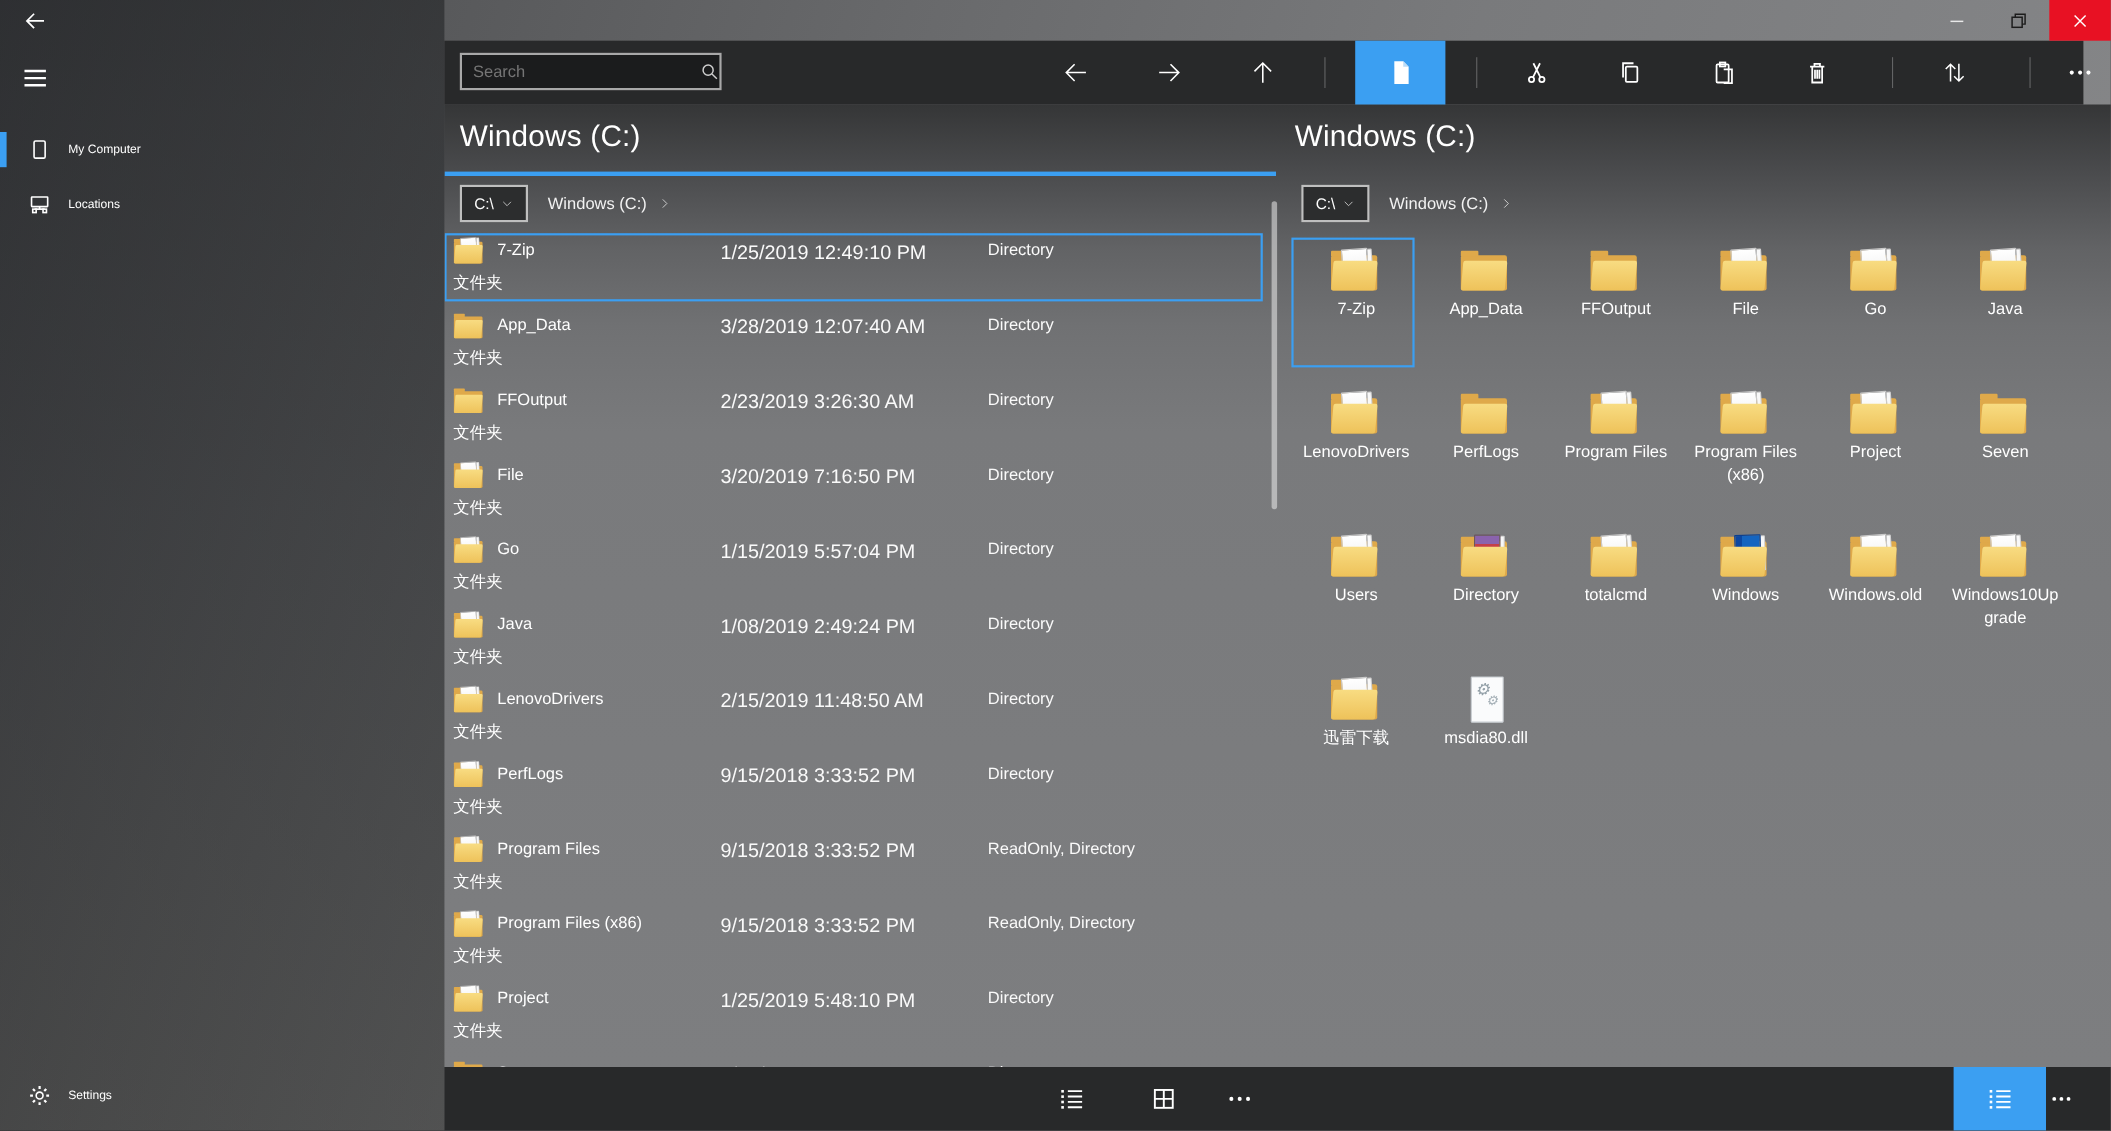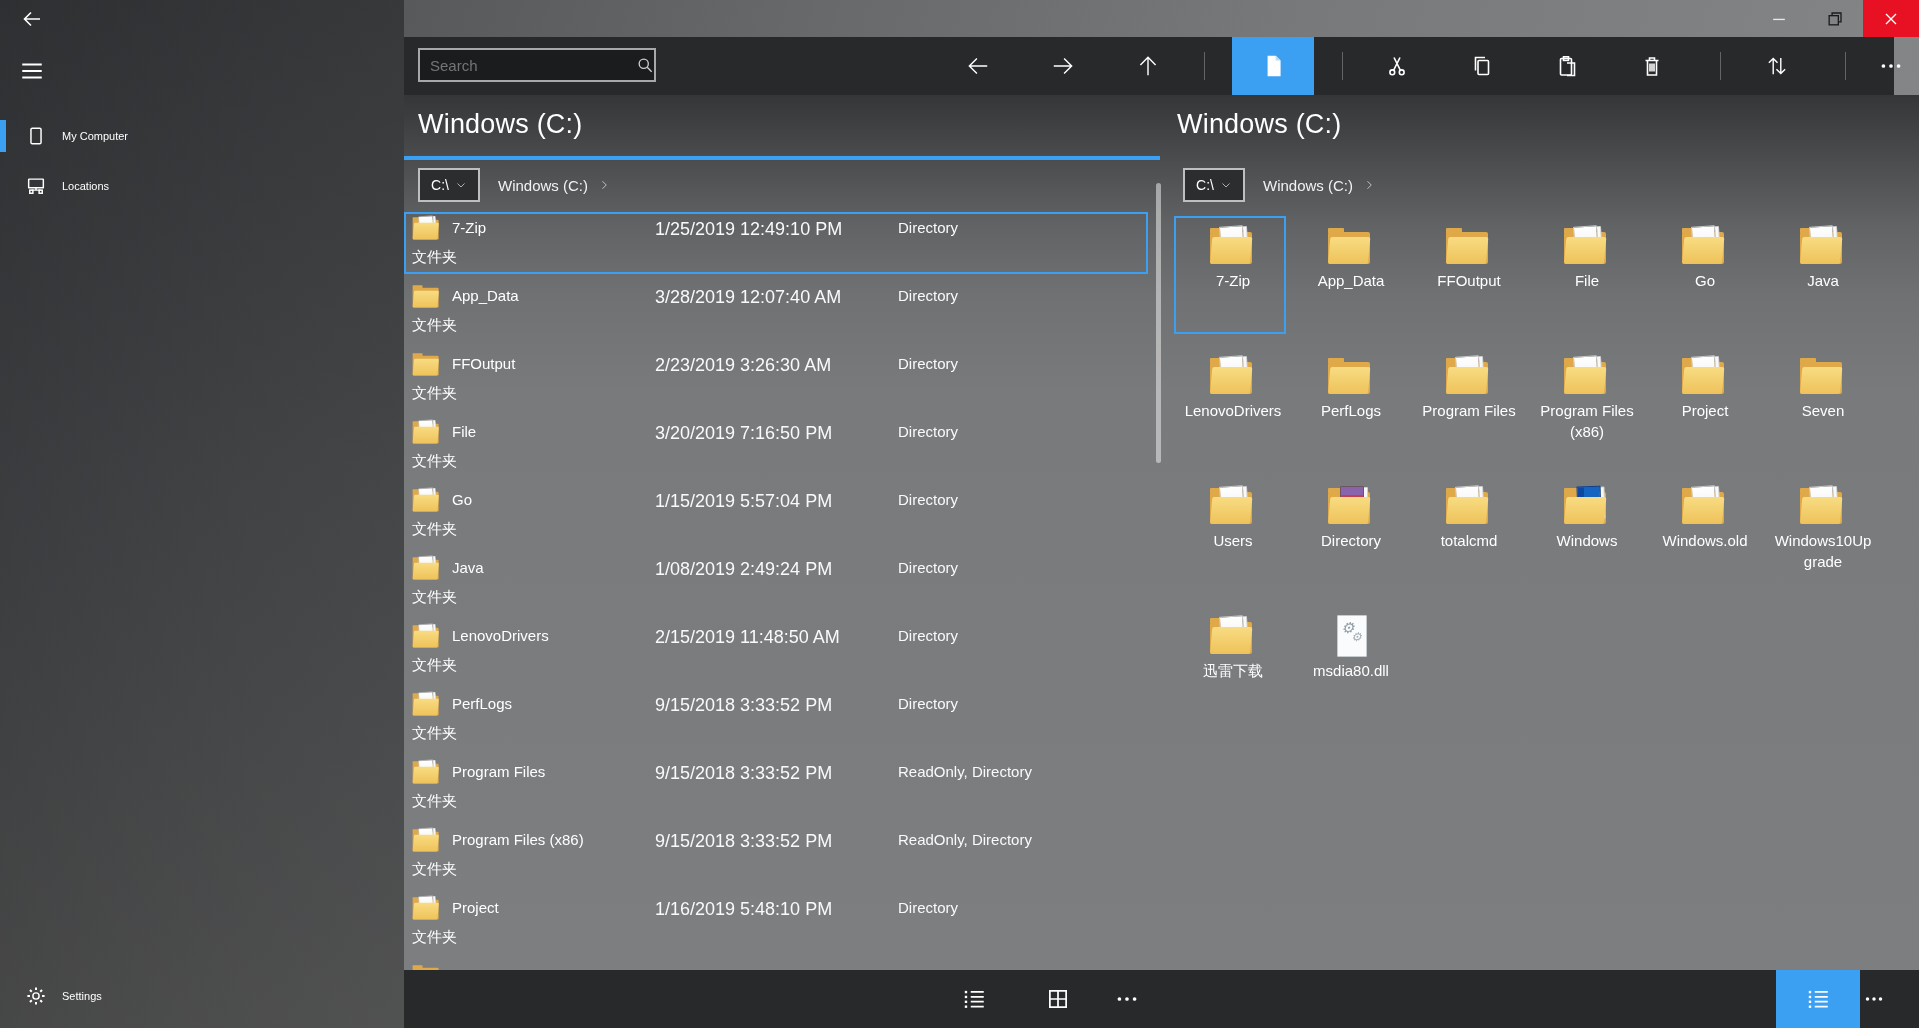--- a/index.html
+++ b/index.html
@@ -436,21 +436,21 @@
           </div>
           <div class="lrow">
             <span class="iwrap sm">
               <span class="fi fi-folder-docs">
                 <i class="fb"></i>
                 <i class="fp"></i>
                 <i class="ff"></i>
               </span>
             </span>
             <span class="lname">Project</span>
-            <span class="ldate">1/16/2019 5:48:10 PM</span>
+            <span class="ldate">1/25/2019 5:48:10 PM</span>
             <span class="ltype">Directory</span>
             <span class="lcat">文件夹</span>
           </div>
           <div class="lrow">
             <span class="iwrap sm">
               <span class="fi fi-folder">
                 <i class="fb"></i>
               </span>
             </span>
             <span class="lname">Seven</span>

